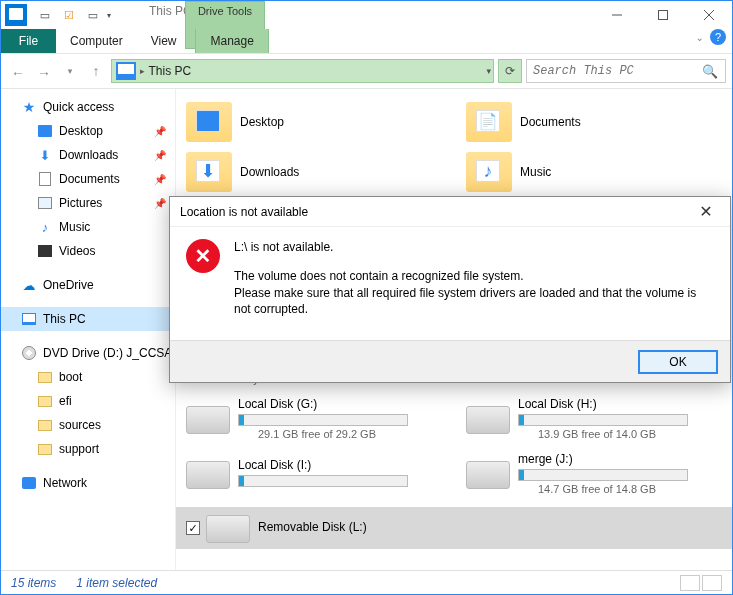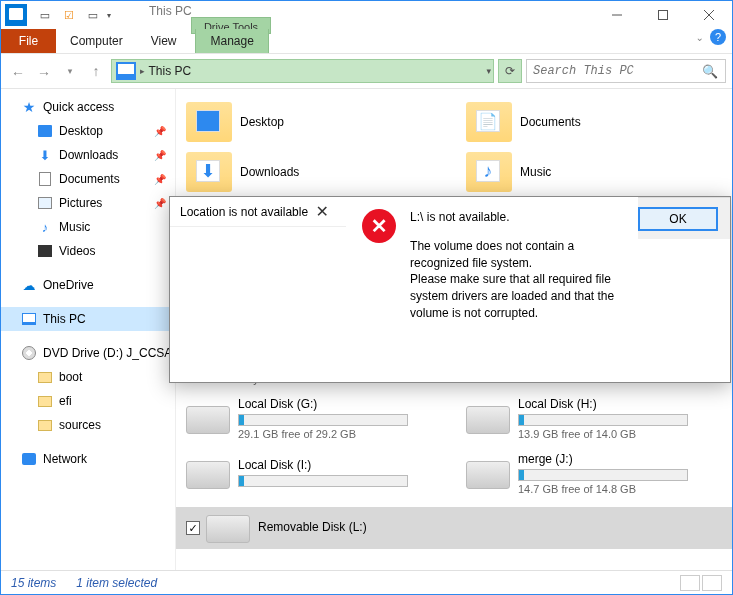--- a/index.html
+++ b/index.html
@@ -9,27 +9,27 @@
 .titlebar { height: 28px; display: flex; align-items: center; background: #fff; }
 .titlebar .sysicon { width: 22px; height: 22px; margin: 0 4px; background: #0078d7; position: relative; }
 .titlebar .sysicon::after { content: ""; position: absolute; left: 4px; top: 4px; width: 14px; height: 12px; background: #fff; border-radius: 1px; }
 .qat { display: flex; gap: 4px; margin-left: 4px; align-items: center; }
 .qat .q { width: 20px; height: 20px; display: flex; align-items: center; justify-content: center; font-size: 11px; color: #555; }
 .qat .qdrop { width: 12px; font-size: 8px; color: #555; }
 .titlebar .spacer { flex: 1; }
 .titlebar .wbtn { width: 46px; height: 28px; display: flex; align-items: center; justify-content: center; }
 .titlebar .wbtn svg { stroke: #555; }
 
-.driveTools { position: absolute; left: 190px; top: 0; height: 48px; display: flex; align-items: center; }
+.driveTools { position: absolute; left: 184px; top: 0; height: 48px; display: flex; }
 .dtTab { width: 80px; background: #a4d4a4; border: 1px solid #8cc08c; color: #333; font-size: 11px; text-align: center; padding-top: 3px; }
 .titleThisPC { margin-left: 30px; font-size: 12px; color: #777; align-self: flex-start; padding-top: 3px; }
 
 
 .ribbonTabs { height: 24px; display: flex; align-items: flex-end; padding-left: 0; position: relative; }
-.fileBtn { background: #c2410c; color: #fff; width: 55px; height: 24px; font-size: 12px; display: flex; align-items: center; justify-content: center; }
+.fileBtn { background: #0f766e; color: #fff; width: 55px; height: 24px; font-size: 12px; display: flex; align-items: center; justify-content: center; }
 .ribtab { padding: 0 14px; font-size: 12px; color: #222; height: 24px; display: flex; align-items: center; }
 .ribtab.manage { background: #a4d4a4; border-left: 1px solid #8cc08c; border-right: 1px solid #8cc08c; }
 .ribHelp { position: absolute; right: 6px; top: 0; display: flex; gap: 6px; align-items: center; }
 .ribHelp .chev { color: #888; font-size: 10px; }
 .ribHelp .help { width: 16px; height: 16px; border-radius: 50%; background: #2d89ef; color: #fff; font-size: 11px; display: flex; align-items: center; justify-content: center; }
 
 
 .navbar { height: 36px; border-top: 1px solid #e5e5e5; border-bottom: 1px solid #e5e5e5; display: flex; align-items: center; padding: 4px 6px; gap: 4px; }
 .navbtn { width: 22px; height: 22px; display: flex; align-items: center; justify-content: center; color: #888; font-size: 14px; }
 .addrbar { flex: 1; height: 24px; border: 1px solid #9ccc9c; background: #c6e6c6; display: flex; align-items: center; position: relative; }
@@ -73,33 +73,33 @@
 .bigfold { width: 46px; height: 40px; background: linear-gradient(#ffe29a,#ffd779); border-radius: 3px; position: relative; }
 .bigfold .inset { position: absolute; left: 10px; top: 8px; width: 24px; height: 22px; background: #fff; border: 1px solid #ddd; display: flex; align-items: center; justify-content: center; }
 .itemLabel { font-size: 12px; }
 
 .driveItem { display: flex; gap: 8px; width: 240px; margin-bottom: 12px; align-items: center; }
 .driveIcon { width: 44px; height: 28px; background: linear-gradient(#eee,#ccc); border-radius: 3px; border: 1px solid #bbb; margin-top: 2px; position: relative; }
 .driveInfo { flex: 1; }
 .driveName { font-size: 12px; margin-bottom: 3px; }
 .driveBar { width: 170px; height: 12px; border: 1px solid #bbb; background: #f0f0f0; margin-bottom: 2px; position: relative; }
 .driveBar .fill { height: 100%; background: #26a0da; }
-.driveFree { font-size: 11px; color: #666; }
+.driveFree { font-size: 11px; color: #666; margin-left: 20px; }
 
 .selectedRow { background: #d8d8d8; display: flex; align-items: center; margin: 0 -10px; padding: 6px 10px; }
 .selectedRow .chk { width: 14px; height: 14px; border: 1px solid #666; background: #fff; margin-right: 6px; display: flex; align-items: center; justify-content: center; font-size: 11px; }
 
 
 .statusbar { position: absolute; bottom: 0; left: 0; right: 0; height: 24px; border-top: 1px solid #e0e0e0; display: flex; align-items: center; padding: 0 10px; font-size: 12px; }
 .statusbar .sSeg { margin-right: 20px; color: #2d5db0; font-style: italic; }
 .statusbar .viewbtns { margin-left: auto; display: flex; gap: 2px; }
 .statusbar .vb { width: 20px; height: 16px; border: 1px solid #ccc; }
 
 
-.dialog { position: absolute; left: 168px; top: 195px; width: 562px; height: 187px; background: #fff; border: 1px solid #888; box-shadow: 0 4px 20px rgba(0,0,0,0.3); display: flex; flex-direction: row; }
+.dialog { position: absolute; left: 168px; top: 195px; width: 562px; height: 187px; background: #fff; border: 1px solid #888; box-shadow: 0 4px 20px rgba(0,0,0,0.3); display: flex; flex-direction: column; }
 .dlgTitle { height: 30px; display: flex; align-items: center; padding: 0 10px; font-size: 12px; border-bottom: 1px solid #eee; }
 .dlgClose { margin-left: auto; width: 28px; text-align: center; font-size: 16px; color: #333; }
 .dlgBody { flex: 1; display: flex; padding: 12px 16px; gap: 14px; }
 .errIcon { width: 34px; height: 34px; border-radius: 50%; background: #e81123; color: #fff; display: flex; align-items: center; justify-content: center; font-size: 20px; font-weight: bold; flex-shrink: 0; }
 .dlgText { font-size: 12px; line-height: 1.4; }
 .dlgText .hd { margin-bottom: 12px; }
 .dlgFooter { height: 42px; background: #f0f0f0; border-top: 1px solid #ddd; display: flex; align-items: center; justify-content: flex-end; padding-right: 12px; }
 .dlgFooter button { width: 80px; height: 24px; border: 2px solid #2d89ef; background: #e5f1fb; font-size: 12px; }
 
 .partialText { color: #666; font-size: 11px; }
@@ -239,20 +239,26 @@
           <span class="foldIcon"></span>
         </span>
         <span>efi</span>
       </div>
     <div class="sbItem sub2">
         <span class="sbIcon">
           <span class="foldIcon"></span>
         </span>
         <span>sources</span>
       </div>
+    <div class="sbItem sub2">
+        <span class="sbIcon">
+          <span class="foldIcon"></span>
+        </span>
+        <span>support</span>
+      </div>
     <div class="sbSpacer"></div>
     <div class="sbItem">
         <span class="sbIcon">
           <span class="netIcon"></span>
         </span>
         <span>Network</span>
       </div>
   </div>
 
   <div class="content">

